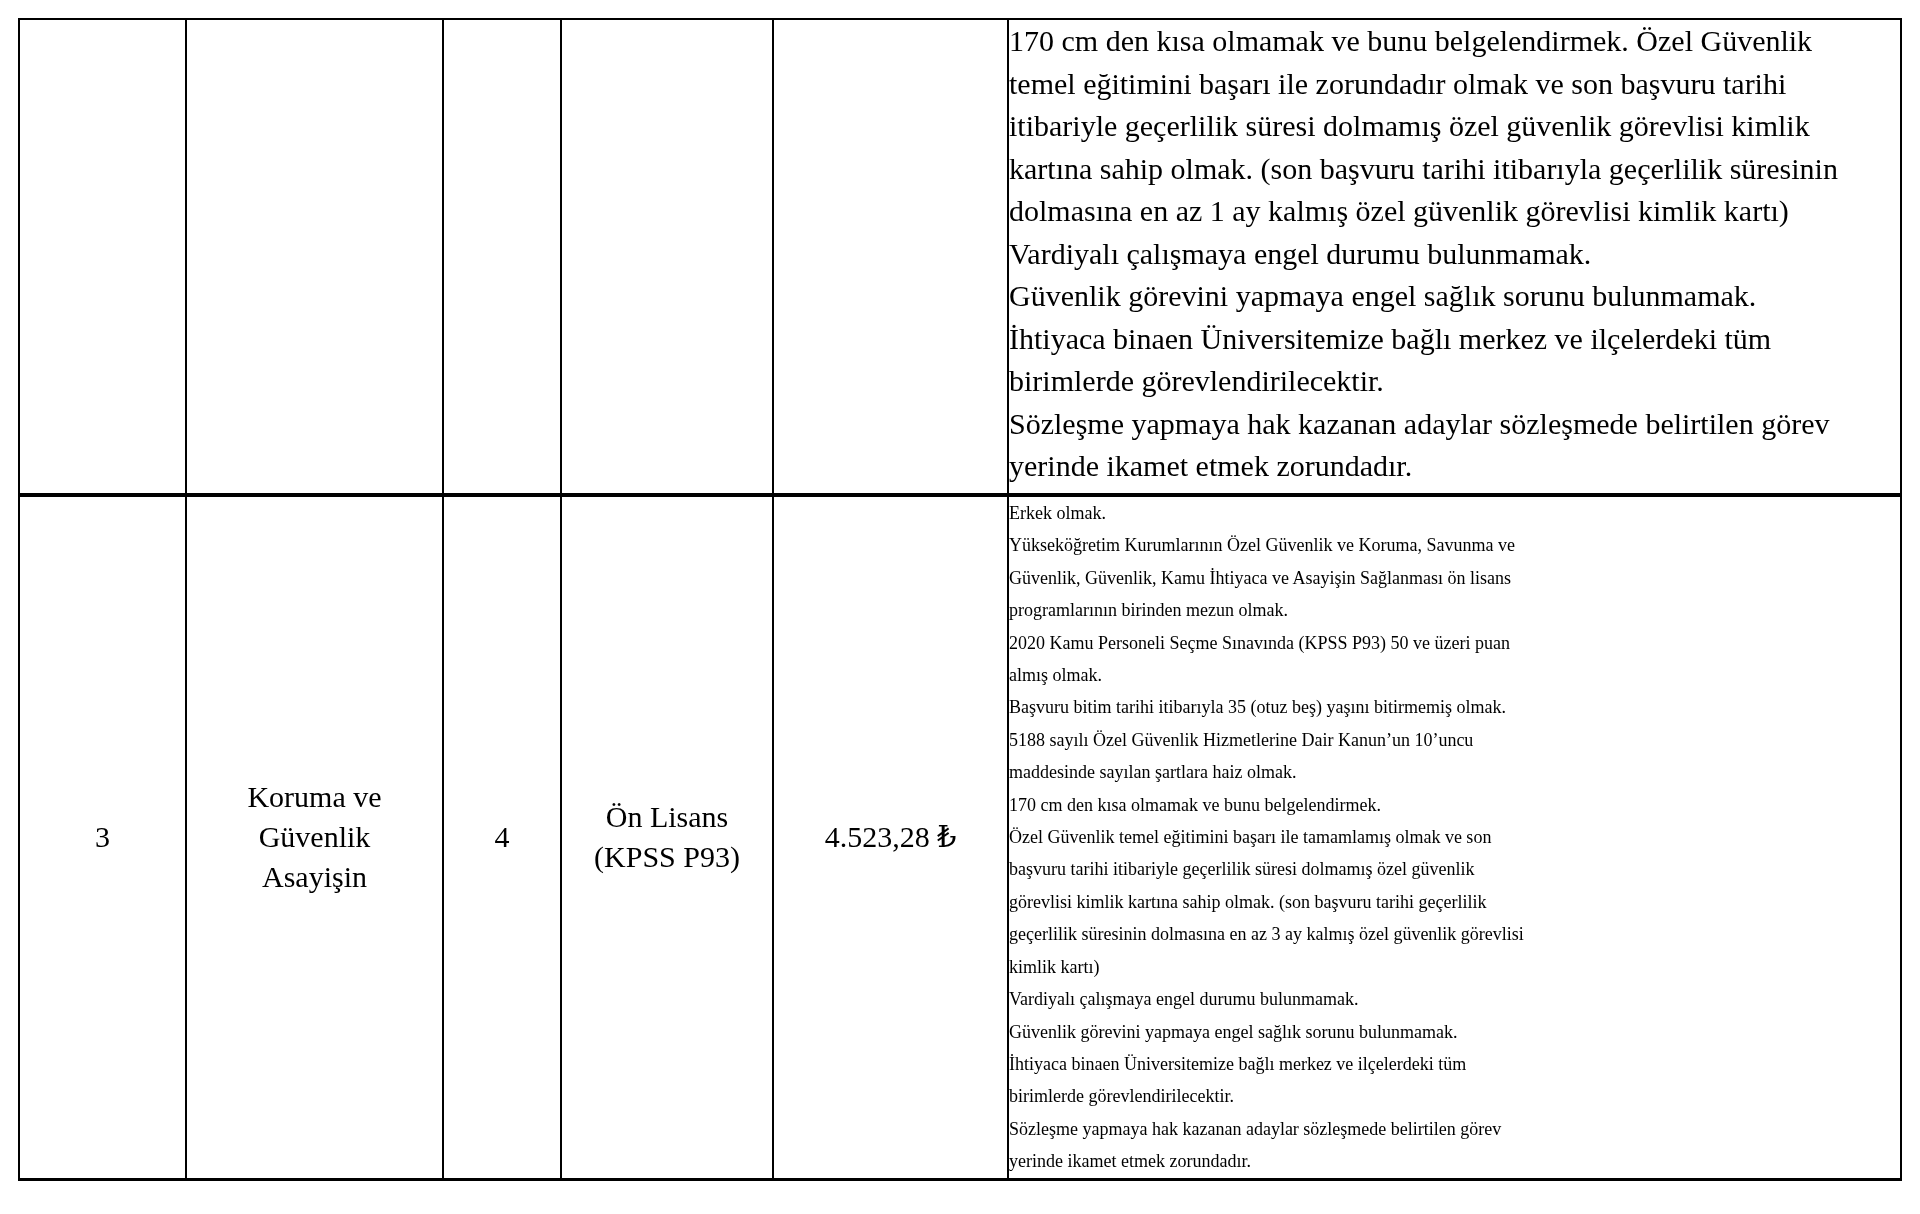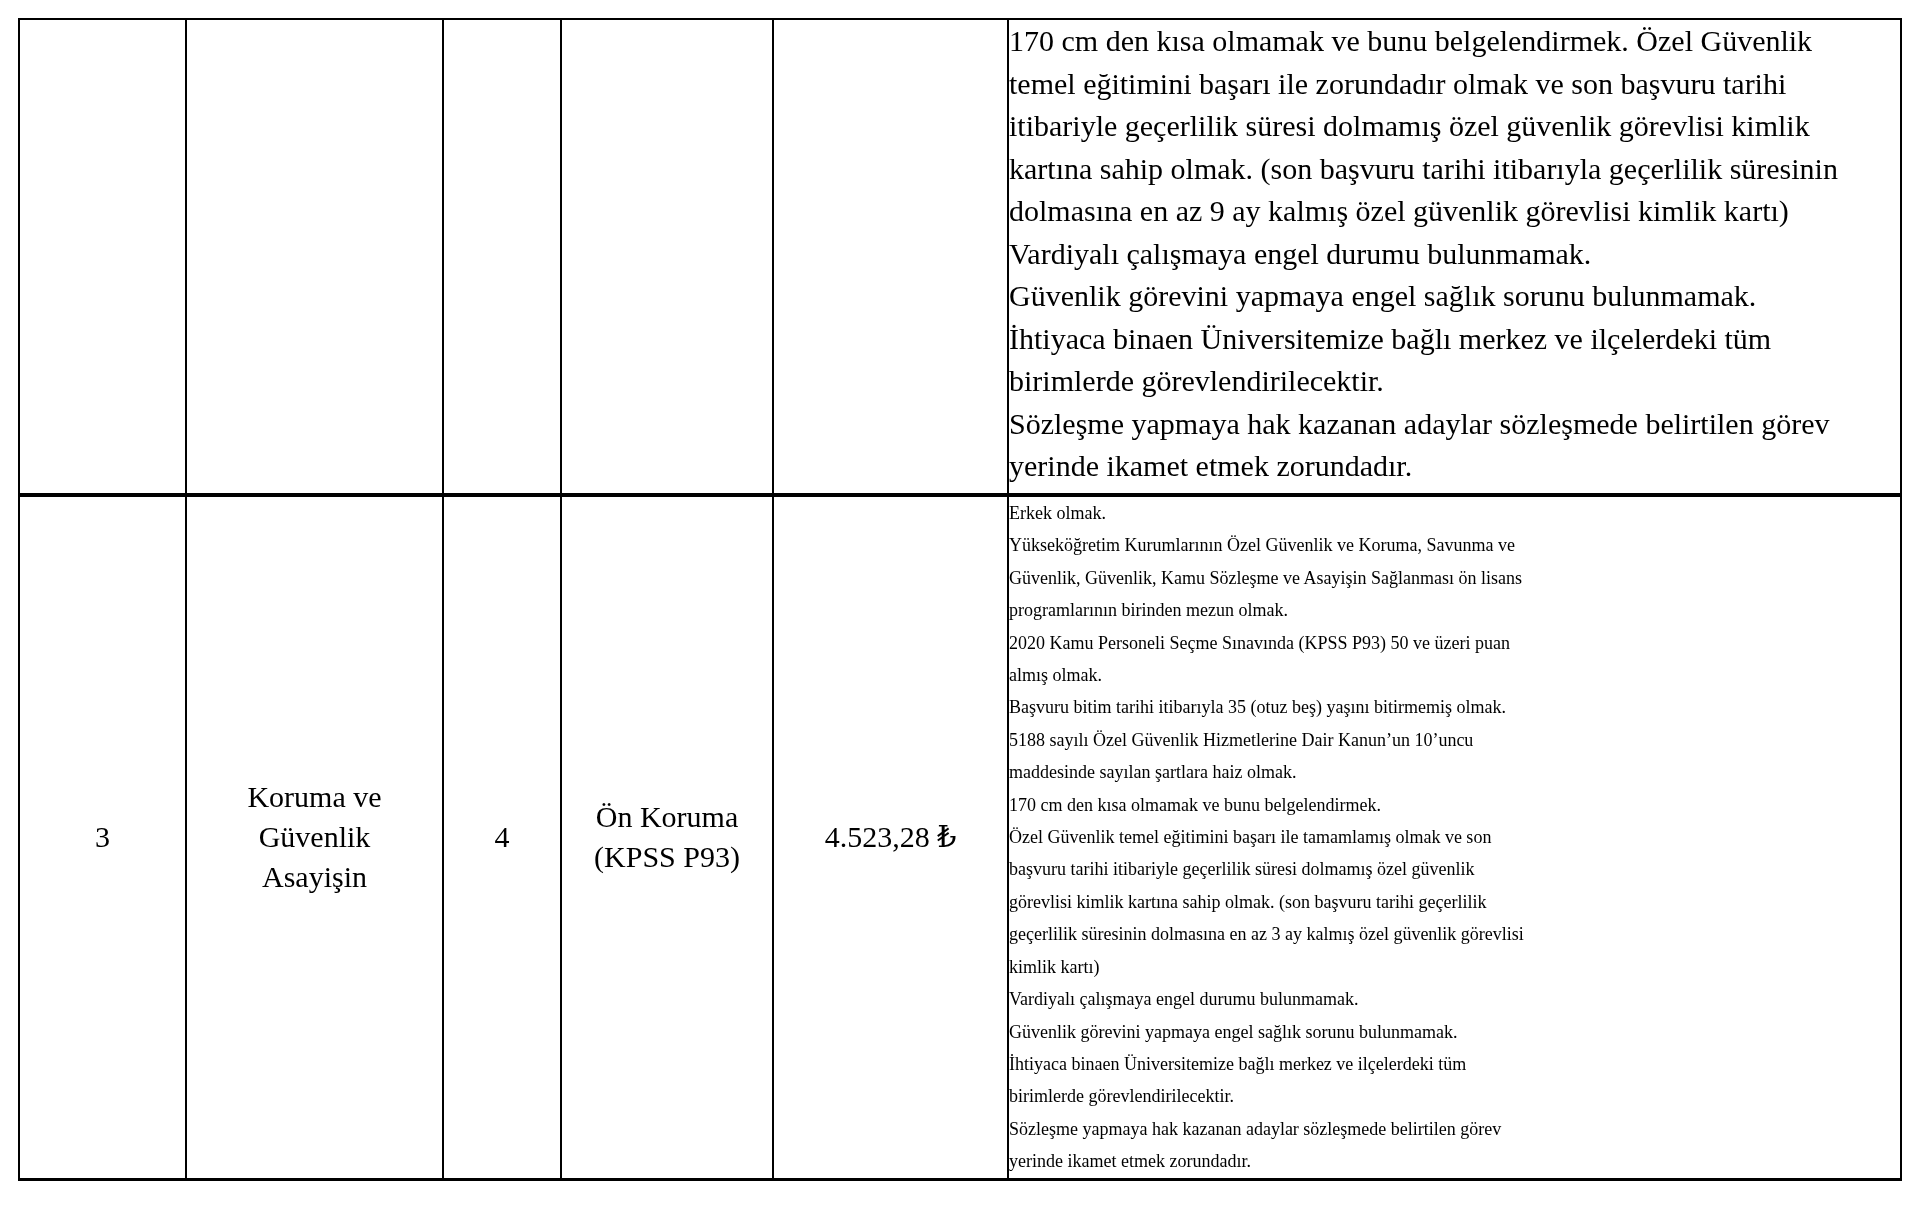--- a/index.html
+++ b/index.html
@@ -78,46 +78,46 @@
       <td class="center-cell"></td>
       <td class="center-cell"></td>
       <td class="center-cell"></td>
       <td class="center-cell"></td>
       <td class="center-cell"></td>
       <td class="req-cell req-cell-top">
             <div class="line">170 cm den kısa olmamak ve bunu belgelendirmek. Özel Güvenlik</div>
             <div class="line">temel eğitimini başarı ile zorundadır olmak ve son başvuru tarihi</div>
             <div class="line">itibariyle geçerlilik süresi dolmamış özel güvenlik görevlisi kimlik</div>
             <div class="line">kartına sahip olmak. (son başvuru tarihi itibarıyla geçerlilik süresinin</div>
-            <div class="line">dolmasına en az 9 ay kalmış özel güvenlik görevlisi kimlik kartı)</div>
+            <div class="line">dolmasına en az 1 ay kalmış özel güvenlik görevlisi kimlik kartı)</div>
             <div class="line">Vardiyalı çalışmaya engel durumu bulunmamak.</div>
             <div class="line">Güvenlik görevini yapmaya engel sağlık sorunu bulunmamak.</div>
             <div class="line">İhtiyaca binaen Üniversitemize bağlı merkez ve ilçelerdeki tüm</div>
             <div class="line">birimlerde görevlendirilecektir.</div>
             <div class="line">Sözleşme yapmaya hak kazanan adaylar sözleşmede belirtilen görev</div>
             <div class="line">yerinde ikamet etmek zorundadır.</div>
           </td>
     </tr>
     <tr class="row-position">
       <td class="center-cell">3</td>
       <td class="center-cell">
             <div class="line">Koruma ve</div>
             <div class="line">Güvenlik</div>
             <div class="line">Asayişin</div>
           </td>
       <td class="center-cell">4</td>
       <td class="center-cell">
-            <div class="line">Ön Koruma</div>
+            <div class="line">Ön Lisans</div>
             <div class="line">(KPSS P93)</div>
           </td>
       <td class="center-cell">4.523,28 ₺</td>
       <td class="req-cell req-cell-bottom">
             <div class="line">Erkek olmak.</div>
             <div class="line">Yükseköğretim Kurumlarının Özel Güvenlik ve Koruma, Savunma ve</div>
-            <div class="line">Güvenlik, Güvenlik, Kamu Sözleşme ve Asayişin Sağlanması ön lisans</div>
+            <div class="line">Güvenlik, Güvenlik, Kamu İhtiyaca ve Asayişin Sağlanması ön lisans</div>
             <div class="line">programlarının birinden mezun olmak.</div>
             <div class="line">2020 Kamu Personeli Seçme Sınavında (KPSS P93) 50 ve üzeri puan</div>
             <div class="line">almış olmak.</div>
             <div class="line">Başvuru bitim tarihi itibarıyla 35 (otuz beş) yaşını bitirmemiş olmak.</div>
             <div class="line">5188 sayılı Özel Güvenlik Hizmetlerine Dair Kanun’un 10’uncu</div>
             <div class="line">maddesinde sayılan şartlara haiz olmak.</div>
             <div class="line">170 cm den kısa olmamak ve bunu belgelendirmek.</div>
             <div class="line">Özel Güvenlik temel eğitimini başarı ile tamamlamış olmak ve son</div>
             <div class="line">başvuru tarihi itibariyle geçerlilik süresi dolmamış özel güvenlik</div>
             <div class="line">görevlisi kimlik kartına sahip olmak. (son başvuru tarihi geçerlilik</div>

